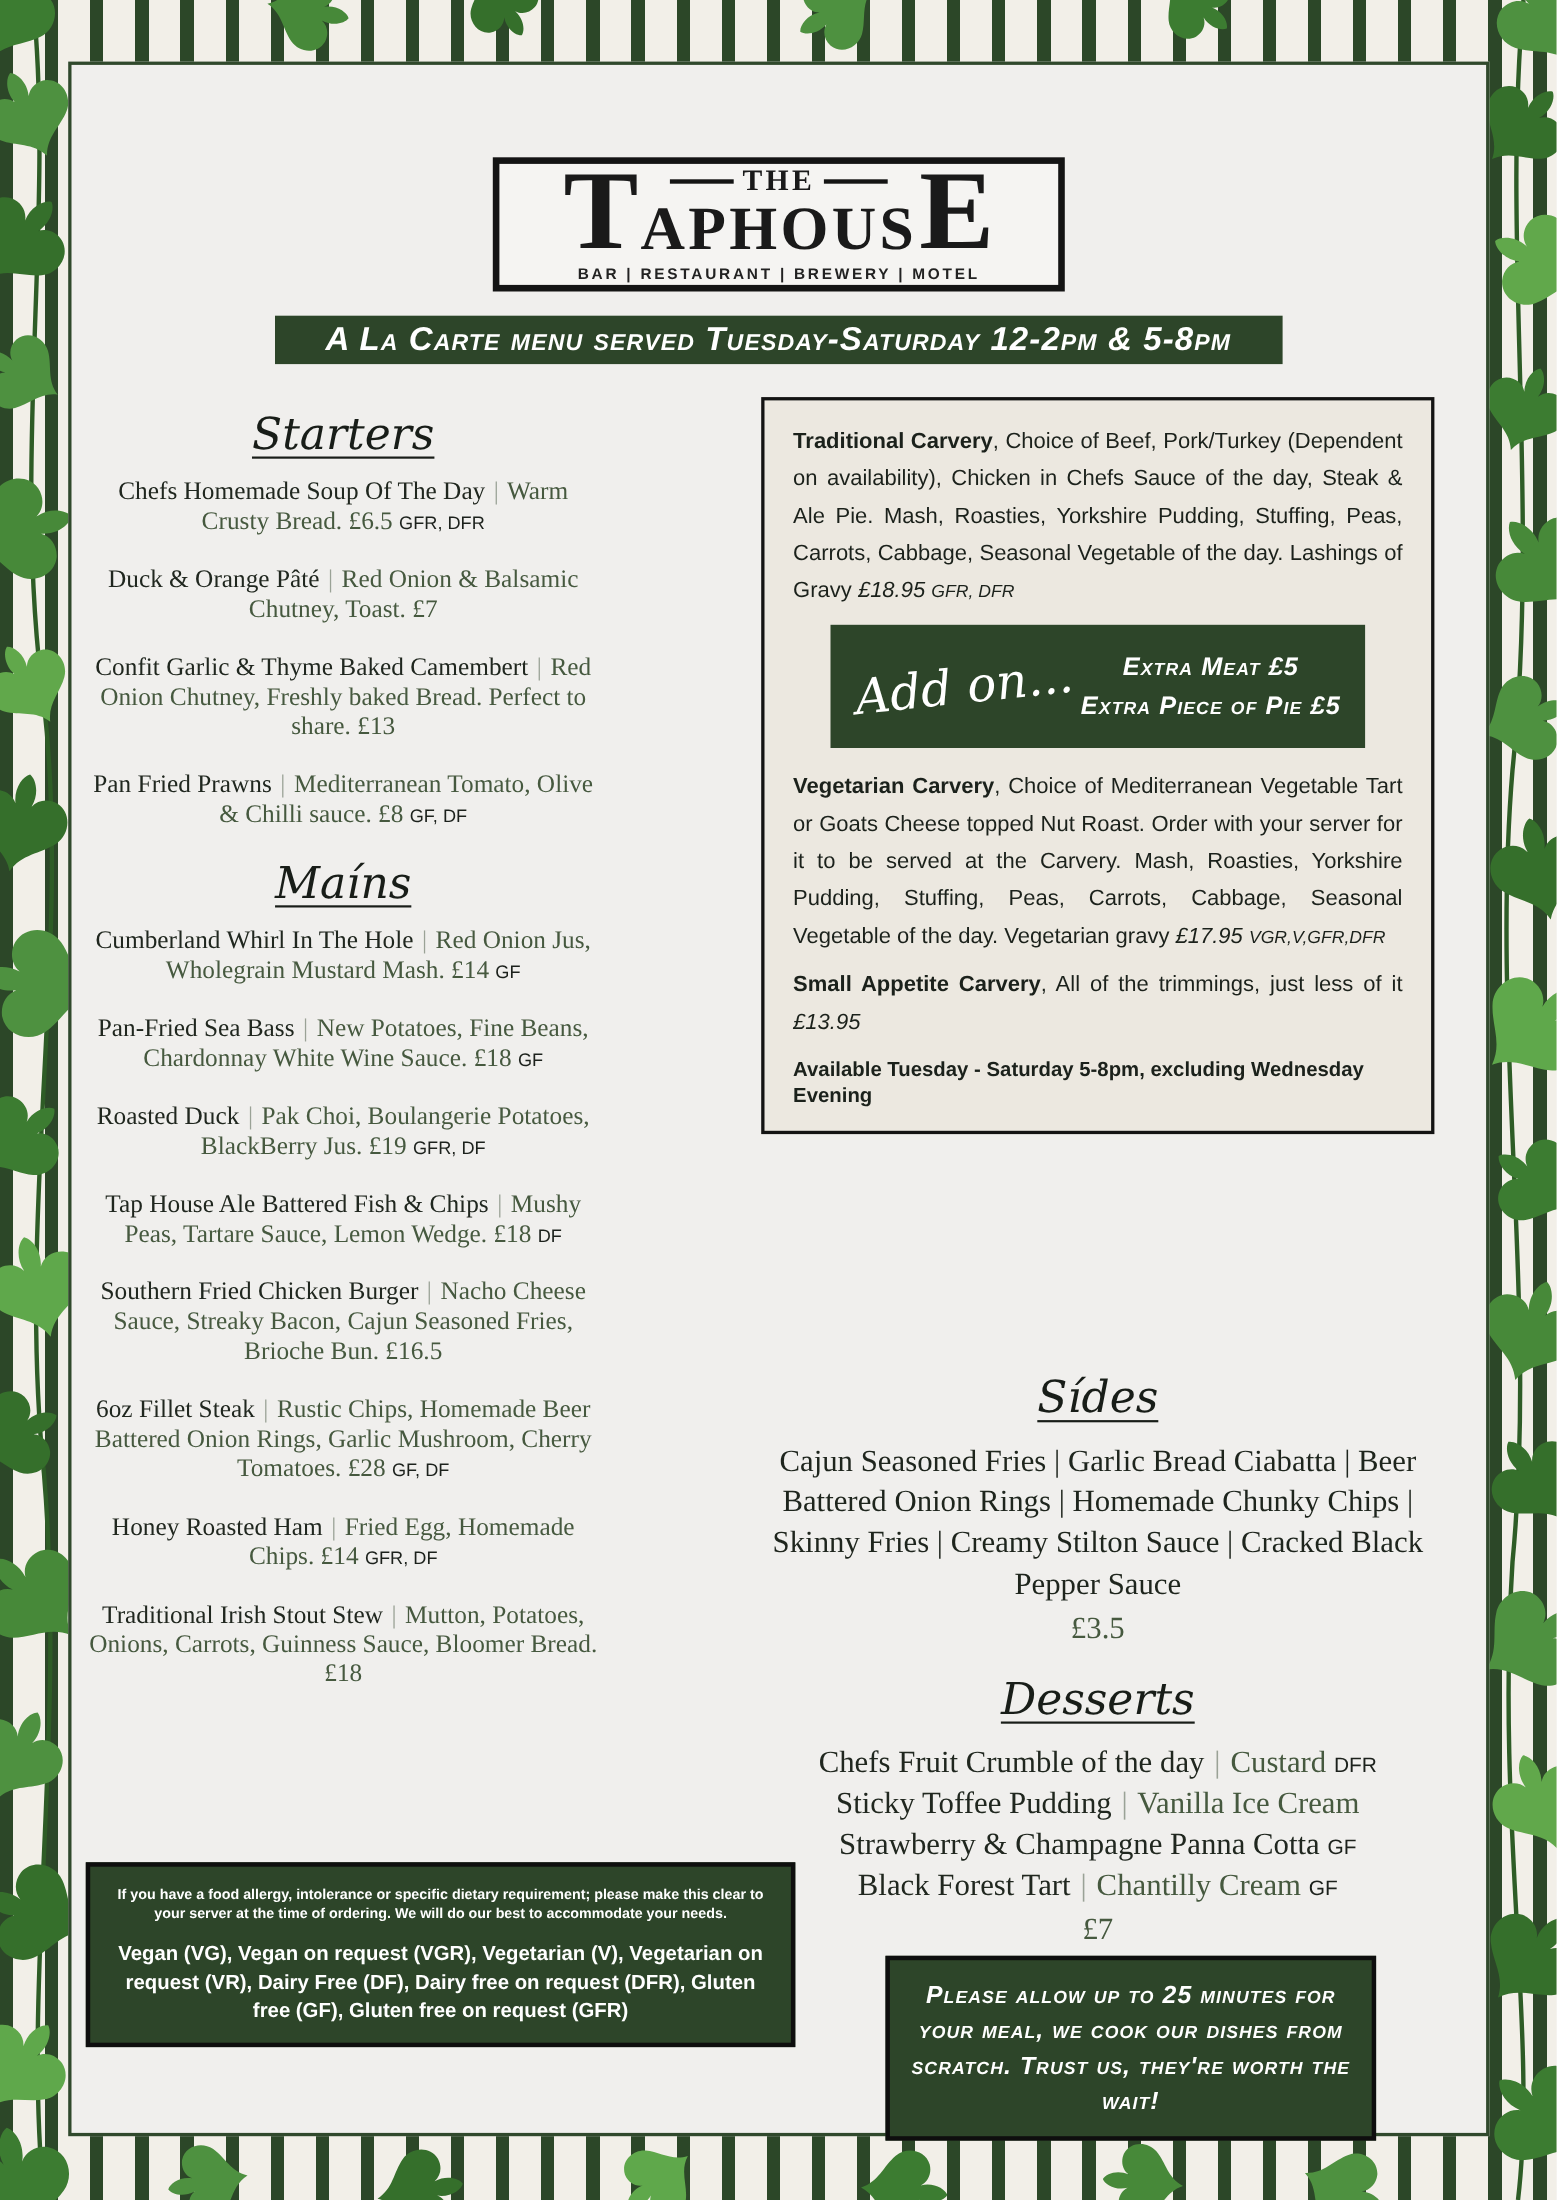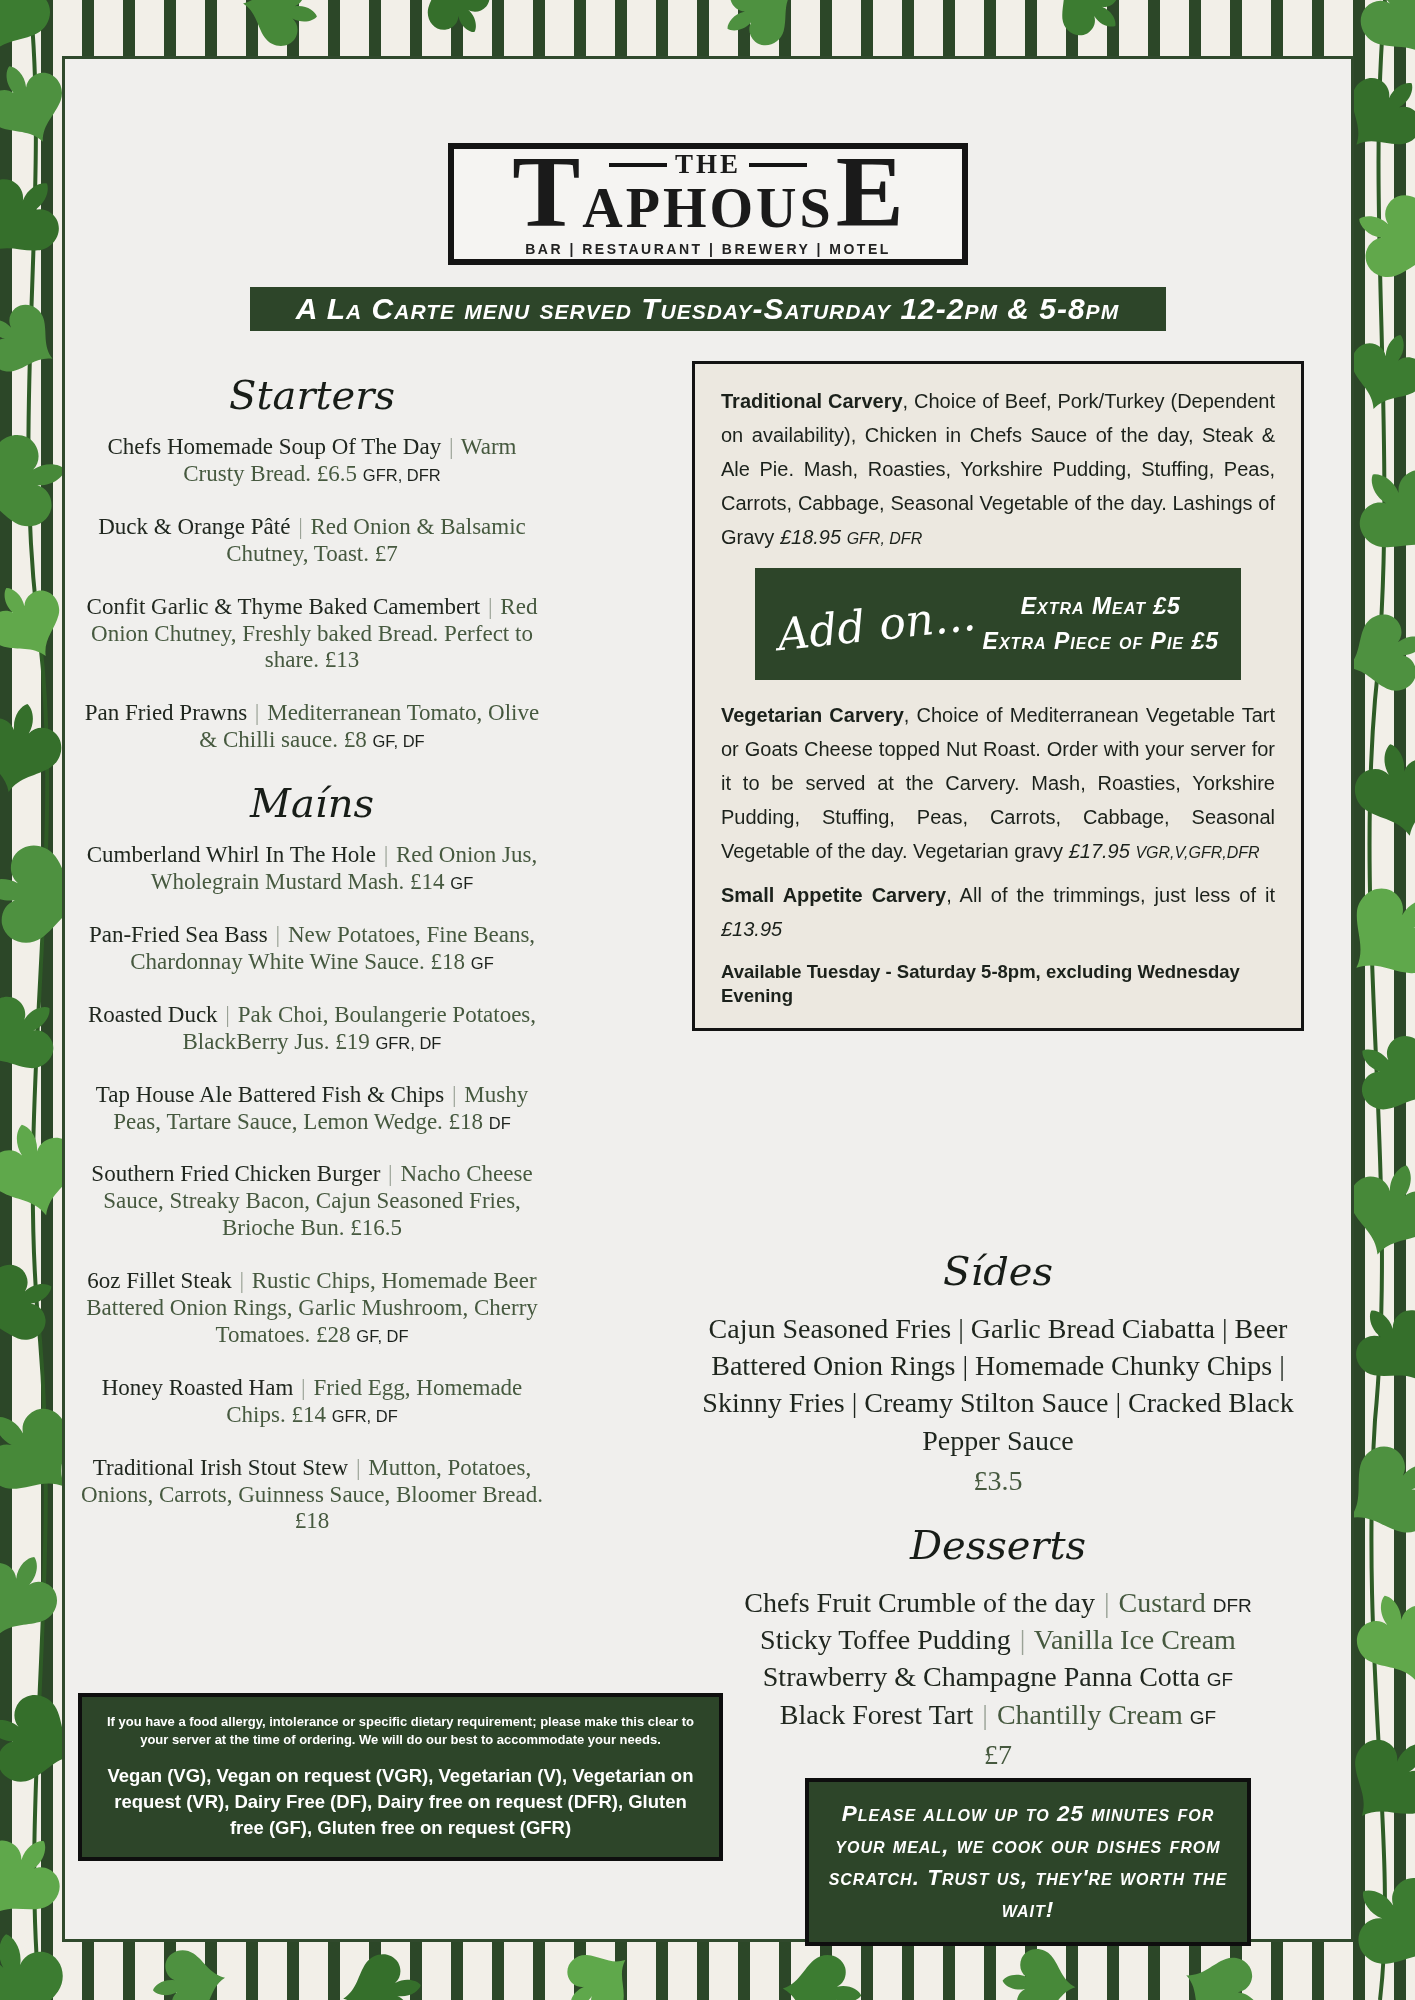--- a/index.html
+++ b/index.html
@@ -36,21 +36,21 @@
     width:916px;height:44px;background:#2d4529;color:#fff;z-index:3;
     display:flex;align-items:center;justify-content:center;
   }
   .marker{font-family:"Liberation Sans",sans-serif;font-weight:700;font-style:italic;
     font-variant:small-caps;letter-spacing:1px;}
   .banner .txt{font-size:30px;}
   
   .colL{position:absolute;left:76px;top:372px;width:472px;text-align:center;z-index:3;}
   .sect-title{
     font-family:"DejaVu Serif",serif;font-style:italic;font-size:40px;color:#181d18;
-    text-underline-offset:7px;text-decoration-thickness:2px;
+    text-decoration:underline;text-underline-offset:7px;text-decoration-thickness:2px;
     margin:0 0 16px 0;font-weight:500;
   }
   .item{font-size:23px;line-height:1.17;margin-bottom:26px;color:#20271f;}
   .nm{color:#20271f;}
   .sp{color:#9aa296;font-weight:400;padding:0 2px;}
   .ds,.pr{color:#46593f;}
   .tg{font-family:"Liberation Sans",sans-serif;font-size:16.5px;color:#1c211c;}
   .mains-title{margin-top:20px;}
   
   .allergy{

